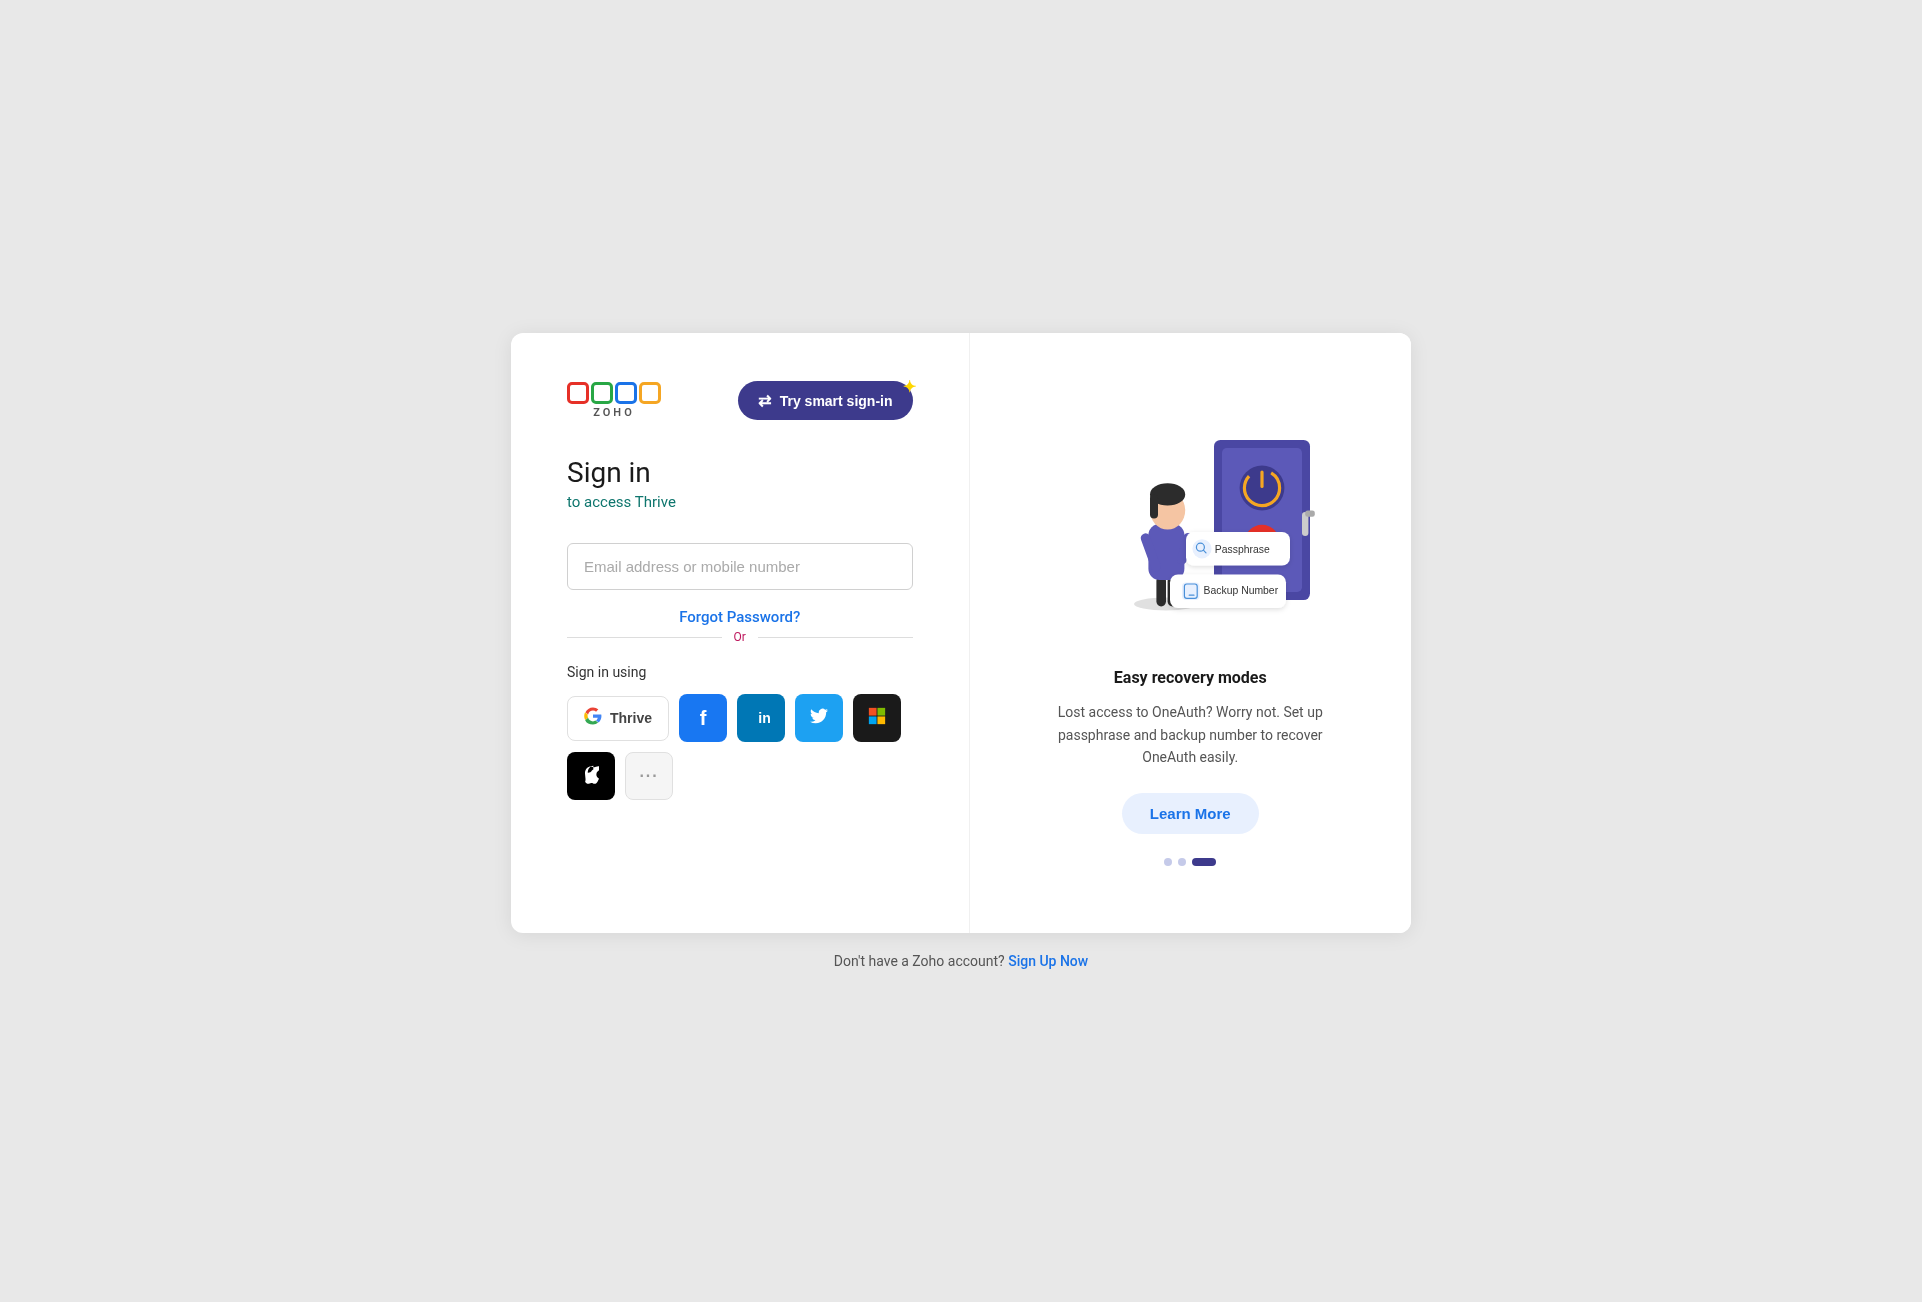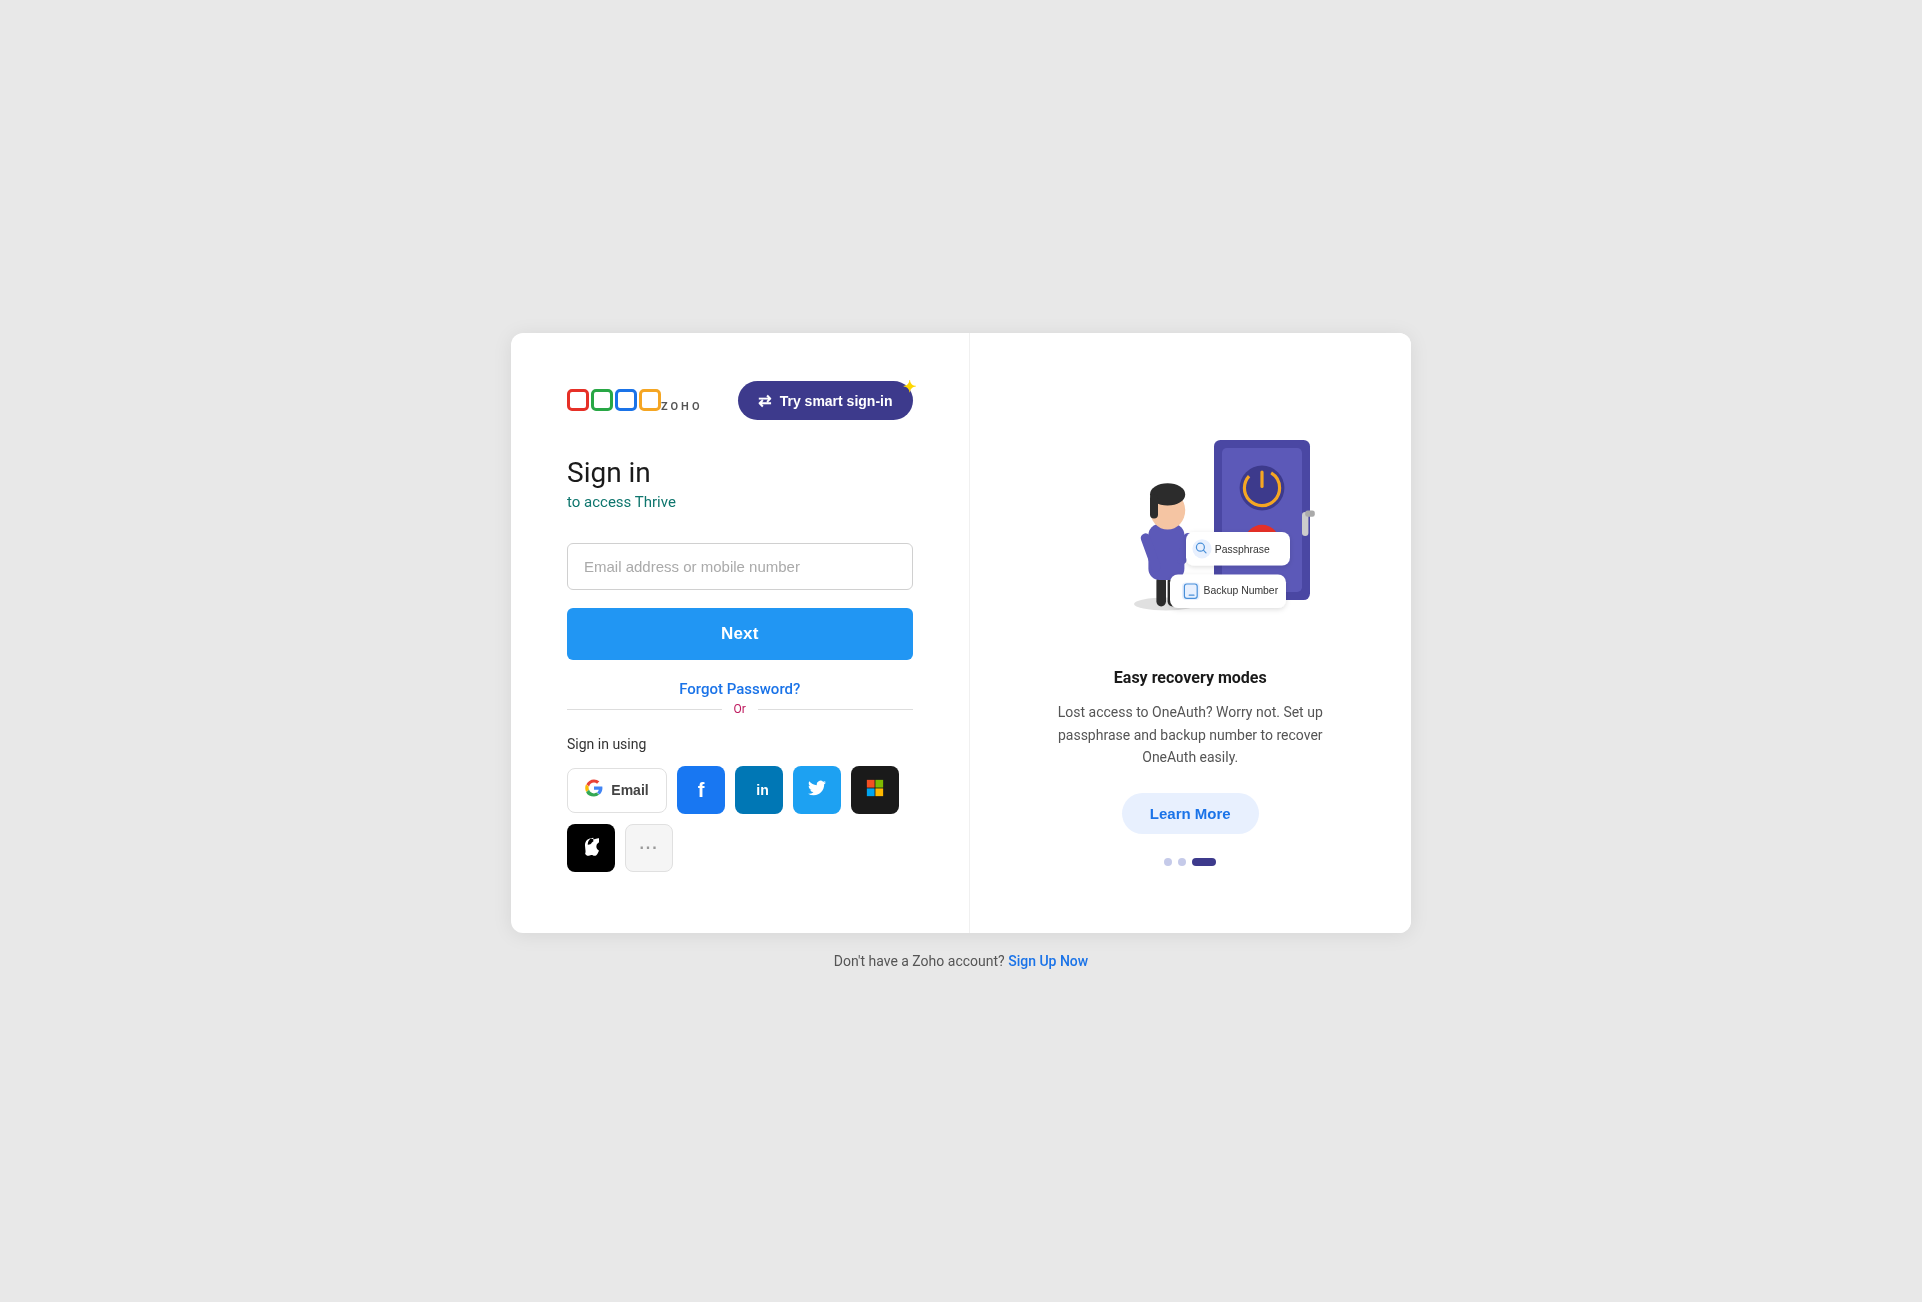--- a/index.html
+++ b/index.html
@@ -43,22 +43,22 @@
 
     .logo-area {
       display: flex;
       align-items: center;
       justify-content: space-between;
       margin-bottom: 36px;
     }
 
     .zoho-logo {
       display: flex;
-      flex-direction: row;
-      align-items: flex-end;
+      flex-direction: column;
+      align-items: center;
     }
 
     .zoho-rings {
       display: flex;
       gap: 2px;
       align-items: center;
       margin-bottom: 2px;
     }
 
     .ring {
@@ -344,21 +344,20 @@
           <span>Try smart sign-in</span>
           <span class="sparkle">✦</span>
         </button>
       </div>
 
       <h1 class="sign-in-title">Sign in</h1>
       <p class="sign-in-subtitle">to access Thrive</p>
 
       <input class="email-input" type="text" placeholder="Email address or mobile number" style="">
 
-      <button class="next-btn">Next</button>
 
       <a class="forgot-password" href="#">Forgot Password?</a>
 
       <div class="or-divider">
         <span class="or-text">Or</span>
       </div>
 
       <p class="sign-in-using-label">Sign in using</p>
 
       <div class="social-buttons">
@@ -366,21 +365,21 @@
         <button class="social-btn google-btn">
           <span class="google-icon">
             <svg width="18" height="18" viewBox="0 0 48 48">
               <path fill="#EA4335" d="M24 9.5c3.14 0 5.95 1.08 8.17 2.84l6.1-6.1C34.46 3.14 29.53 1 24 1 14.82 1 7.07 6.48 3.84 14.18l7.1 5.52C12.6 13.56 17.84 9.5 24 9.5z"></path>
               <path fill="#4285F4" d="M46.5 24.5c0-1.64-.15-3.22-.43-4.75H24v9h12.66c-.55 2.97-2.2 5.48-4.67 7.17l7.16 5.57C43.35 37.27 46.5 31.3 46.5 24.5z"></path>
               <path fill="#FBBC05" d="M10.94 28.3A14.6 14.6 0 0 1 9.5 24c0-1.5.26-2.95.44-4.3l-7.1-5.52A23.93 23.93 0 0 0 .5 24c0 3.87.93 7.52 2.56 10.74l7.88-6.44z"></path>
               <path fill="#34A853" d="M24 46.5c5.53 0 10.17-1.83 13.55-4.97l-7.16-5.57A14.47 14.47 0 0 1 24 38.5c-6.16 0-11.4-4.06-13.06-9.7l-7.88 6.44C6.28 43.3 14.5 46.5 24 46.5z"></path>
               <path fill="none" d="M0 0h48v48H0z"></path>
             </svg>
           </span>
-          <span>Email</span>
+          <span>Thrive</span>
         </button>
 
         <button class="social-btn icon-btn" style="background:#1877f2;">
           <span style="font-size:20px;font-weight:700;">f</span>
         </button>
 
         <button class="social-btn icon-btn linkedin-btn">
           <span style="font-size:14px;font-weight:700;margin-left:7px;">in</span>
         </button>
 

